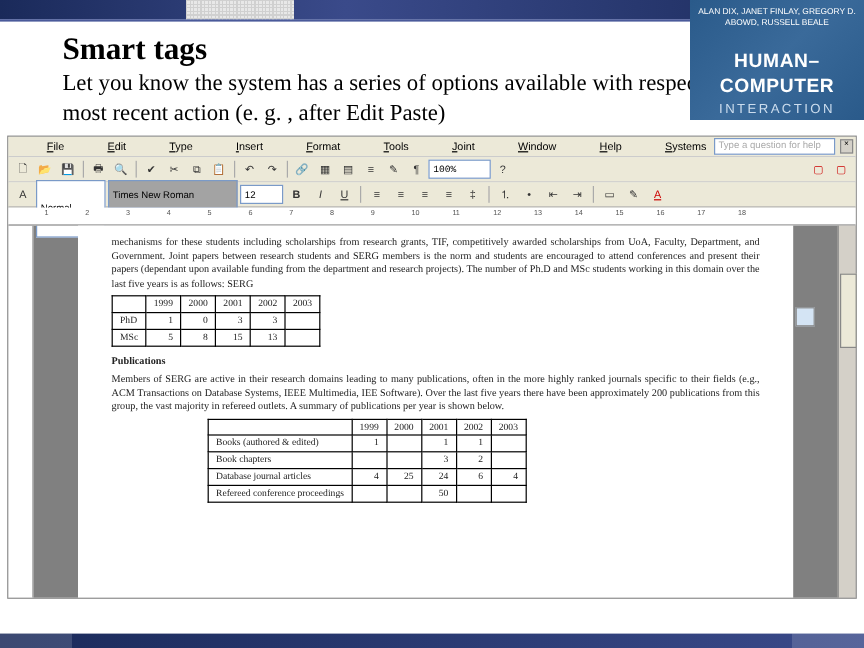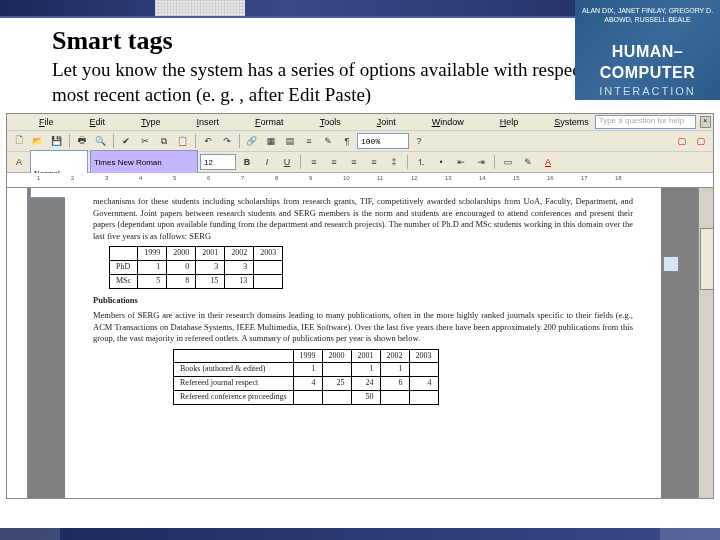--- a/index.html
+++ b/index.html
@@ -19,30 +19,30 @@
   .menubar { display:flex; background:#ece9d8; height:16px; align-items:center; padding:0 2px; border-bottom:1px solid #ccc; }
   .menu-item { padding:0 6px; font-size:9px; text-decoration-color:transparent;margin-left:24px; }
   .menu-item::first-letter { text-decoration:underline; }
   .help-box { margin-left:auto; width:120px; height:12px; border:1px solid #7a9ac8; background:#fff; color:#aaa; font-size:8px; padding:0 3px; }
   .toolbar { display:flex; align-items:center; background:#ece9d8; height:20px; padding:0 3px; gap:1px; border-bottom:1px solid #ccc; }
   .tool-btn { width:16px; height:16px; border:1px solid transparent; display:flex; align-items:center; justify-content:center; font-size:9px; color:#333; }
   .tool-sep { width:1px; height:14px; background:#aaa; margin:0 2px; }
   .zoom-box { width:44px; height:14px; border:1px solid #7a9ac8; background:#fff; font-size:8px; padding:0 3px; display:flex; align-items:center;font-family:Liberation Mono, monospace; }
   .format-bar { display:flex; align-items:center; background:#ece9d8; height:20px; padding:0 3px; gap:2px; border-bottom:1px solid #aaa; }
   .style-box { width:50px; height:14px; border:1px solid #7a9ac8; background:#fff; font-size:8px; padding:16px 3px; display:flex; align-items:center;margin-top:23px; }
-  .font-box { width:100px; height:14px; border:1px solid #7a9ac8; background:#c4b5fd; font-size:8px; padding:4px 3px; display:flex; align-items:center; }
+  .font-box { width:100px; height:14px; border:1px solid #7a9ac8; background:#a3a3a3; font-size:8px; padding:4px 3px; display:flex; align-items:center; }
   .size-box { width:28px; height:14px; border:1px solid #7a9ac8; background:#fff; font-size:8px; padding:0 3px; display:flex; align-items:center; }
   .ruler { height:14px; background:#fff; border-bottom:1px solid #888; position:relative; font-size:6px; color:#555; }
   .ruler-mark { position:absolute; top:2px; }
   .doc-area { display:flex; background:#808080; height:310px; }
   .left-ruler { width:20px; background:#fff; border-right:1px solid #888; }
   .page { background:#fff; width:540px; margin:0 auto; padding:8px 28px; font-family:'Times New Roman',serif; font-size:8.5px; color:#222; line-height:1.35; position:relative; }
   .page p { margin:0 0 4px 0; text-align:justify; }
   .section-head { font-weight:bold; margin-top:6px; }
-  .data-table { border-collapse:collapse; margin:4px 0 6px 16px; font-size:8px; }
+  .data-table { border-collapse:collapse; margin:4px 0 6px 0; font-size:8px; }
   .data-table td, .data-table th { border:1px solid #000; padding:1px 6px; text-align:right; }
   .data-table th { font-weight:normal; text-align:center; }
   .data-table td:first-child, .data-table th:first-child { text-align:left; }
   .smart-tag-icon { position:absolute; right:-18px; top:68px; width:14px; height:14px; border:1px solid #888; background:#d4e4f4; }
   .scrollbar { width:14px; background:#d4d0c8; border-left:1px solid #888; position:relative; }
   .scroll-thumb { position:absolute; top:40px; left:1px; width:12px; height:60px; background:#ece9d8; border:1px solid #888; }
   .footer-nav { position:absolute; bottom:0; left:0; right:0; height:12px; background:linear-gradient(90deg,#1a2a5a,#3a4a8a); display:flex; }
   .nav-arrow { width:60px; height:12px; background:rgba(255,255,255,0.15); }
 </style>
 </head>
@@ -213,21 +213,29 @@
         </tr>
         <tr>
               <td>Books (authored &amp; edited)</td>
               <td>1</td>
               <td></td>
               <td>1</td>
               <td>1</td>
               <td></td>
             </tr>
         <tr>
-              <td>Refereed journal respect</td>
+              <td>Book chapters</td>
+              <td></td>
+              <td></td>
+              <td>3</td>
+              <td>2</td>
+              <td></td>
+            </tr>
+        <tr>
+              <td>Database journal articles</td>
               <td>4</td>
               <td>25</td>
               <td>24</td>
               <td>6</td>
               <td>4</td>
             </tr>
         <tr>
               <td>Refereed conference proceedings</td>
               <td></td>
               <td></td>

